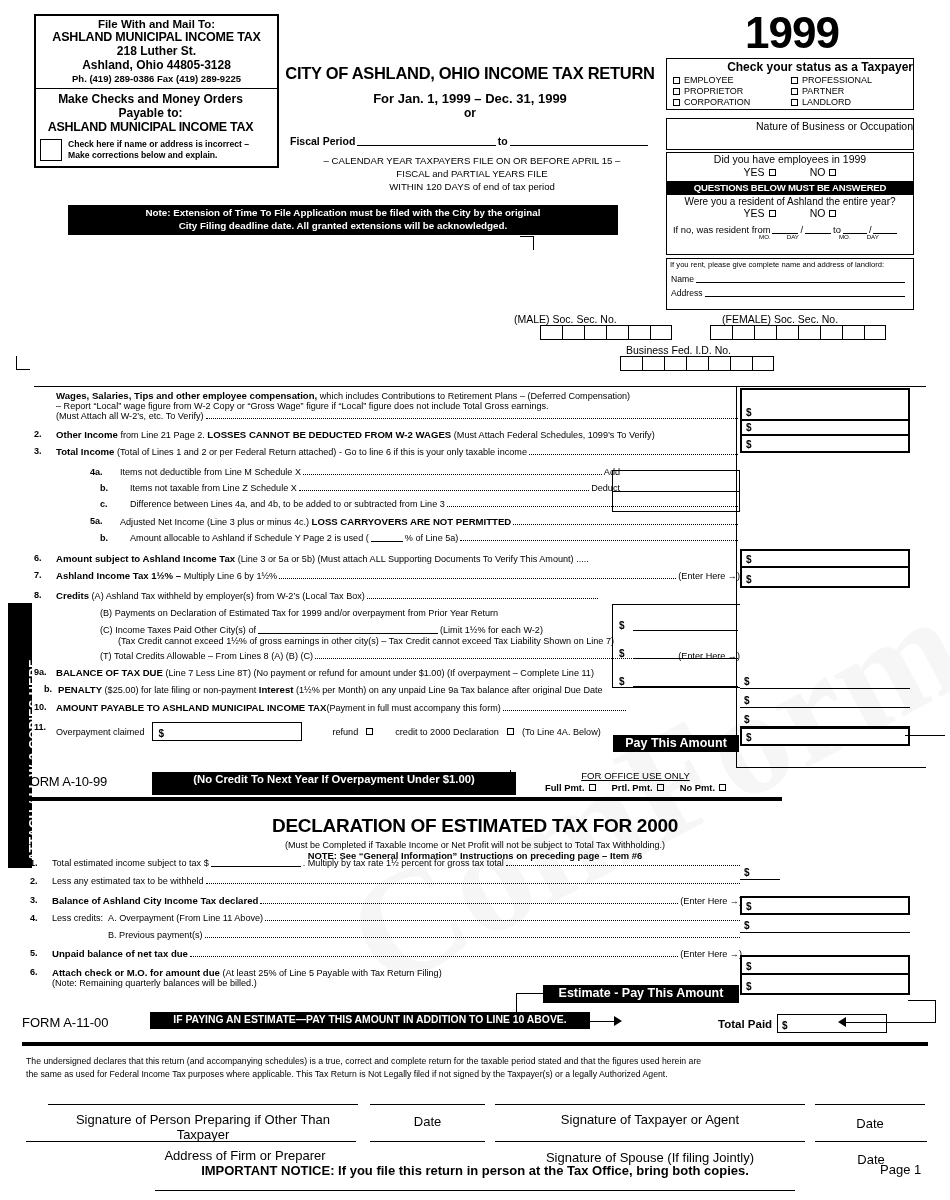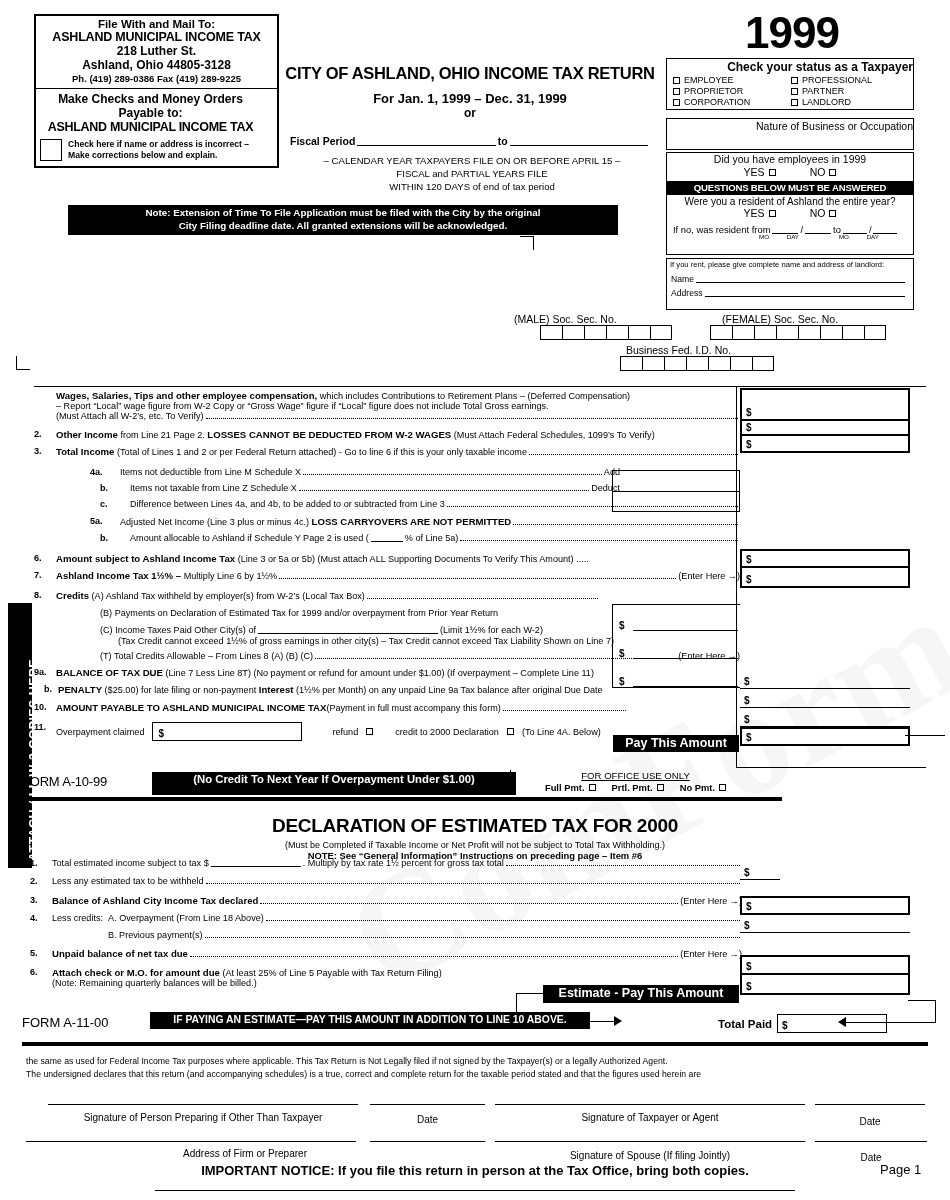--- a/index.html
+++ b/index.html
@@ -139,21 +139,21 @@
   #totalpaid { left:718px; top:1014px; display:flex; align-items:center; gap:5px;}
   #totalpaid .lb { font-size:11.5px; font-weight:bold;}
   #totalpaid .tb { width:110px; height:19px; border:1.5px solid #000; position:relative;}
   #totalpaid .tb .d { position:absolute; left:4px; bottom:1px; font-size:10px; font-weight:bold;}
 
   #rule2 { left:22px; top:1042px; width:906px; height:4px; background:#000;}
 
   
   #undersigned { left:26px; top:1055px; width:900px; font-size:8.7px; line-height:1.45;}
   .sigline { position:absolute; border-top:1.6px solid #000;}
-  .siglbl { position:absolute; font-size:10px; text-align:center;}
+  .siglbl { position:absolute; font-size:13px; text-align:center;}
   #footer { left:150px; top:1163px; width:650px; text-align:center; font-size:13px; font-weight:bold;}
   #pageno { left:880px; top:1162px; font-size:13px;}
 
   
   .crop { position:absolute; border-color:#000; }
 
   
   #wm { position:absolute; left:0; top:0; width:950px; height:1200px; pointer-events:none; opacity:0.05;}
   #wm span { position:absolute; font-size:150px; font-weight:bold; color:#666;
              transform:rotate(-28deg); white-space:nowrap; font-family:"Liberation Serif", serif;}
@@ -631,21 +631,21 @@
       <div class="txt row">
         <span class="big">Balance of Ashland City Income Tax declared</span>
         <span class="dots"></span>
         <span>(Enter Here →)</span>
       </div>
     </div>
     <div class="ln" style="margin-top:7px;">
       <div class="num">4.</div>
       <div class="txt row">
         <span>Less credits:</span>&nbsp;&nbsp;
-        <span>A.  Overpayment (From Line 18 Above)</span>
+        <span>A.  Overpayment (From Line 11 Above)</span>
         <span class="dots"></span>
       </div>
     </div>
     <div class="ln" style="margin-top:7px;padding-left:78px;">
       <div class="txt row">
           <span>B.  Previous payment(s)</span>
           <span class="dots"></span>
         </div>
     </div>
     <div class="ln" style="margin-top:8px;">
@@ -709,22 +709,22 @@
   <div id="totalpaid" class="abs">
     <span class="lb">Total Paid</span>
     <span class="tb">
         <span class="d">$</span>
       </span>
   </div>
 
   <div id="rule2" class="abs"></div>
 
   <div id="undersigned" class="abs">
+    <div>The undersigned declares that this return (and accompanying schedules) is a true, correct and complete return for the taxable period stated and that the figures used herein are</div>
     <div>the same as used for Federal Income Tax purposes where applicable. This Tax Return is Not Legally filed if not signed by the Taxpayer(s) or a legally Authorized Agent.</div>
-    <div>The undersigned declares that this return (and accompanying schedules) is a true, correct and complete return for the taxable period stated and that the figures used herein are</div>
   </div>
 
   <div class="sigline" style="left:48px;top:1104px;width:310px;"></div>
   <div class="sigline" style="left:370px;top:1104px;width:115px;"></div>
   <div class="sigline" style="left:495px;top:1104px;width:310px;"></div>
   <div class="sigline" style="left:815px;top:1104px;width:110px;"></div>
   <div class="siglbl" style="left:48px;top:1112px;width:310px;">Signature of Person Preparing if Other Than Taxpayer</div>
   <div class="siglbl" style="left:370px;top:1114px;width:115px;">Date</div>
   <div class="siglbl" style="left:495px;top:1112px;width:310px;">Signature of Taxpayer or Agent</div>
   <div class="siglbl" style="left:815px;top:1116px;width:110px;">Date</div>

